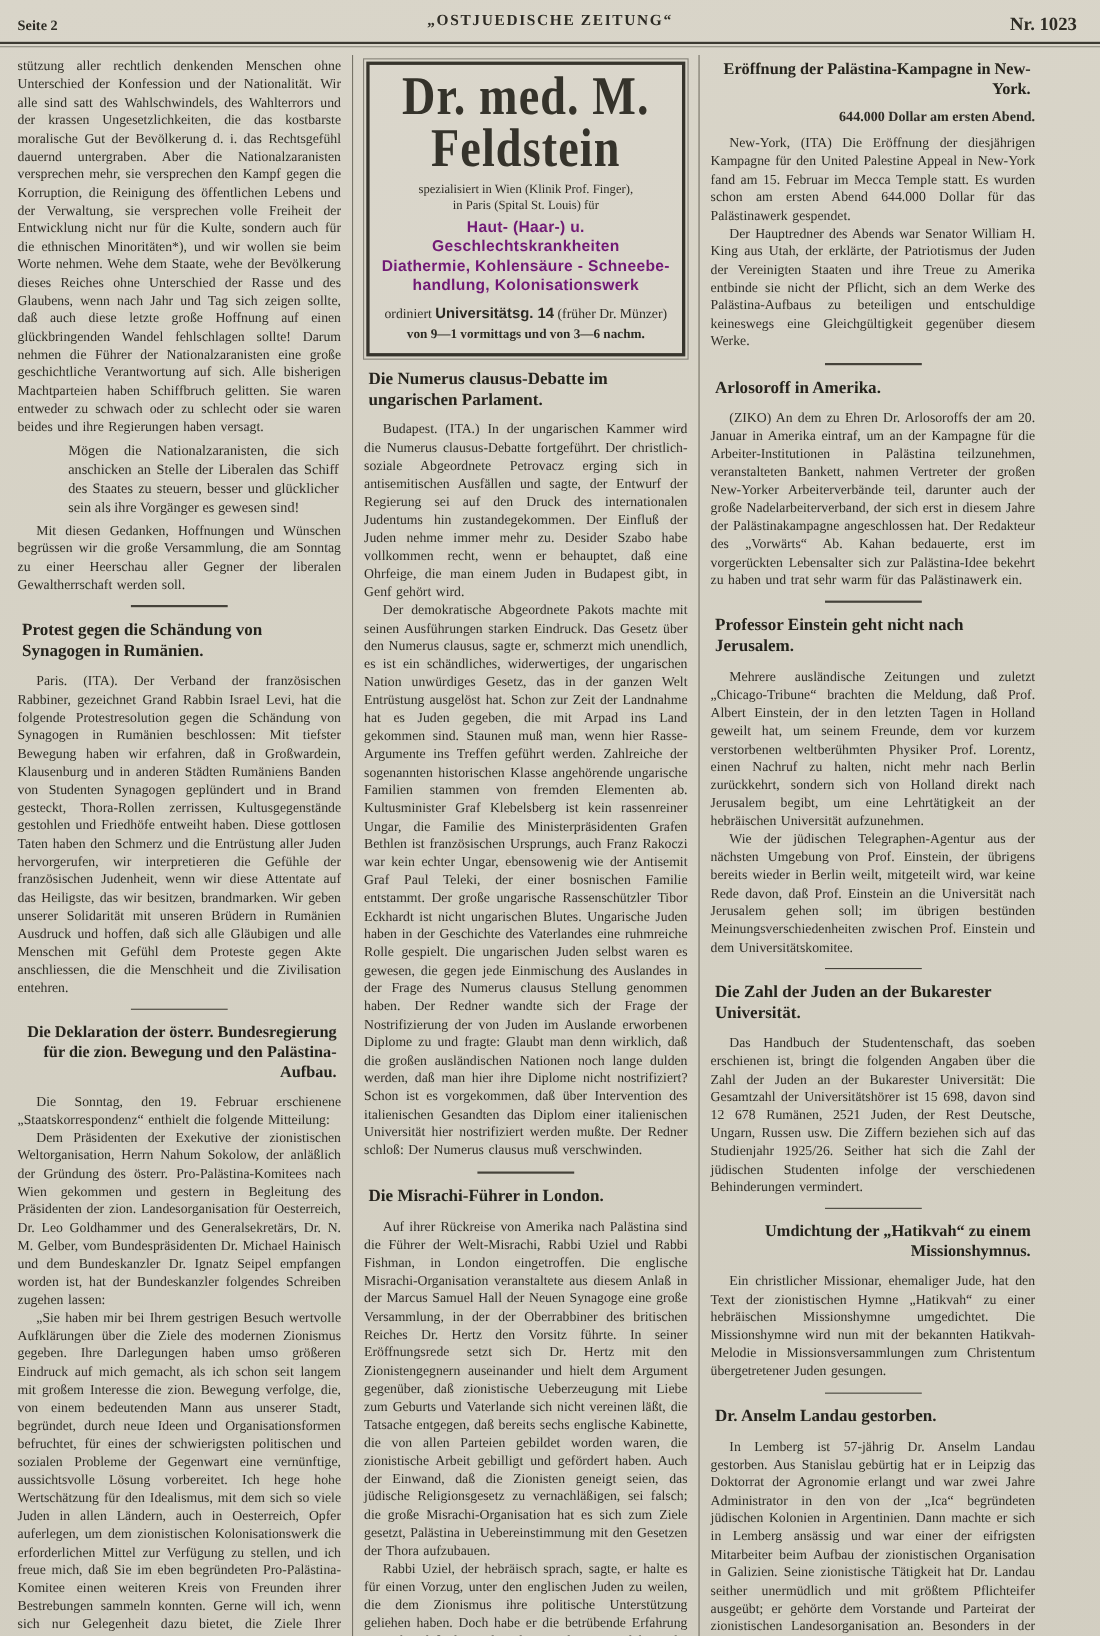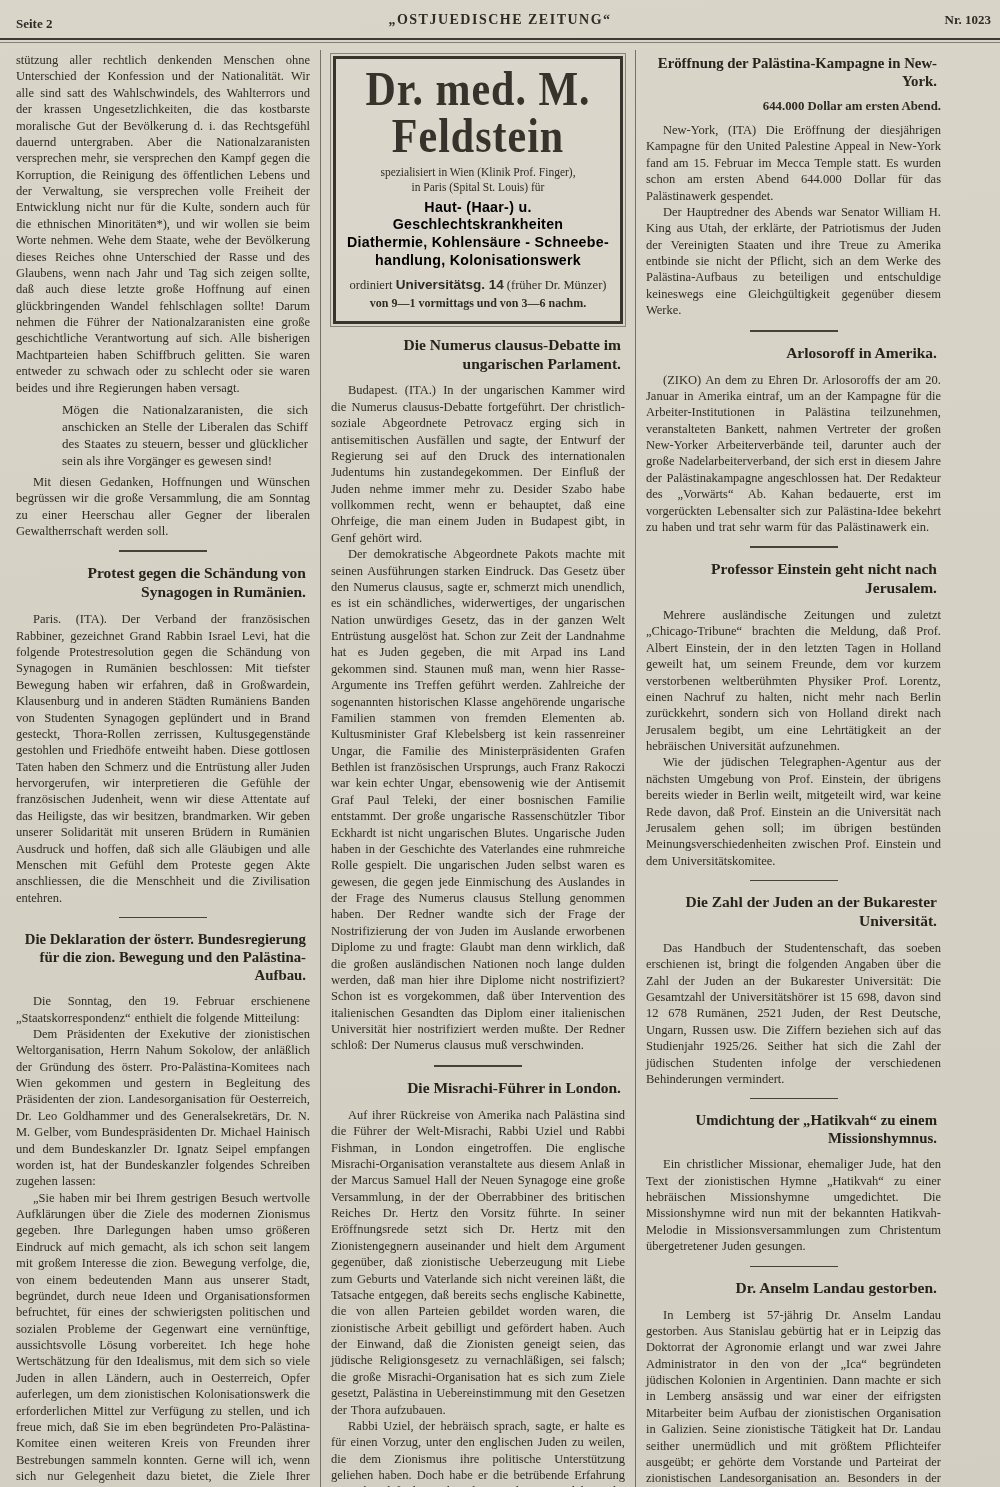--- a/index.html
+++ b/index.html
@@ -11,48 +11,48 @@
     -webkit-font-smoothing:antialiased;
   }
   .page{width:1000px; min-height:1487px; position:relative; overflow:hidden;}
 
   
   .hdr{position:relative; padding:14px 16px 6px; border-bottom:2px solid #3c3a32;}
   .hdr:after{content:""; position:absolute; left:0; right:0; bottom:-5px; border-bottom:1px solid rgba(60,58,50,.55);}
   .hdr-left{font-size:13px; font-weight:bold;}
   .hdr-center{position:absolute; left:50%; transform:translateX(-50%); top:12px;
     font-size:14px; font-weight:bold; letter-spacing:1.5px;}
-  .hdr-right{position:absolute; right:9px; top:12px; font-size:13px; font-weight:bold;padding-left:48px;}
+  .hdr-right{position:absolute; right:21px; top:12px; font-size:17px; font-weight:bold;padding-left:48px;}
 
   
   .cols{display:flex; align-items:stretch; padding:10px 6px 14px;}
   .col{width:315px; padding:2px 10px 0; box-sizing:border-box;}
   .col.rule{border-right:1px solid rgba(84,80,68,.75);}
 
   p.body{margin:0; font-size:12.5px; line-height:1.31; text-align:justify;
     text-indent:17px; word-spacing:1px;}
   p.body.noindent{text-indent:0;}
   p.emph{margin:5px 2px 5px 46px; font-size:13px; line-height:1.31; text-align:justify;}
 
-  .art-head{text-align:right; font-weight:bold; font-size:15.5px; line-height:1.22;
+  .art-head{text-align:left; font-weight:bold; font-size:15.5px; line-height:1.22;
     margin:12px 4px 9px; color:#26241d;}
   .art-head.flush{text-align:right; font-size:14.8px; margin-left:0;}
   .sub-head{text-align:right; font-weight:bold; font-size:12.8px; margin:0 0 8px;}
 
   .sep{width:88px; border-top:2px solid #45423a; margin:11px auto 2px; height:0;}
   .sep.thin{border-top-width:1.5px;}
 
   
   .ad{border:3px solid #36342c; outline:1px solid rgba(54,52,44,.5); outline-offset:2px;
     padding:12px 10px 10px; text-align:center; margin:4px 2px 6px; background:rgba(255,255,255,.06);}
   .ad-title-feld{font-size:42px; font-weight:bold; line-height:.95; letter-spacing:1px;
     transform:scaleY(1.18); transform-origin:center; margin:2px 0 12px; color:#35332b;}
   .ad-small{font-size:11.5px; line-height:1.3;text-align:center;}
   .ad-bold{font-family:"Liberation Sans", sans-serif; font-weight:bold; font-size:14.2px;
-    line-height:1.25; letter-spacing:.3px; color:#000000;}
+    line-height:1.25; letter-spacing:.3px; color:#701a75;}
   .ad-ordin{font-size:12.5px; margin-top:7px;}
   .ad-ordin .addr{font-family:"Liberation Sans", sans-serif; font-weight:bold; font-size:13.5px;}
   .ad-hours{font-size:12px; font-weight:bold; margin-top:3px;}
 
   .gap-s{height:4px;}
 </style>
 </head>
 <body>
 
 <div class="page">

